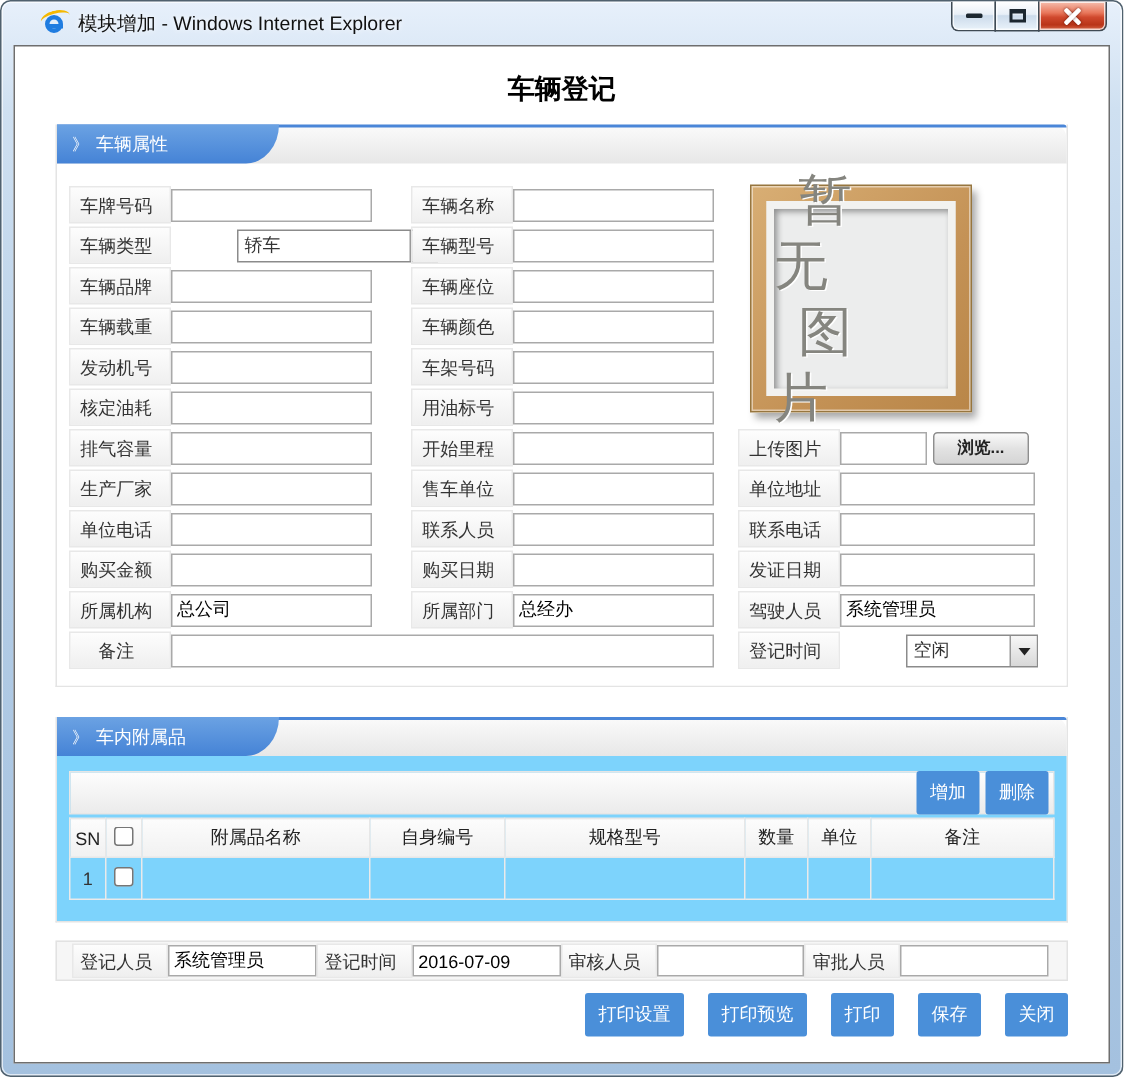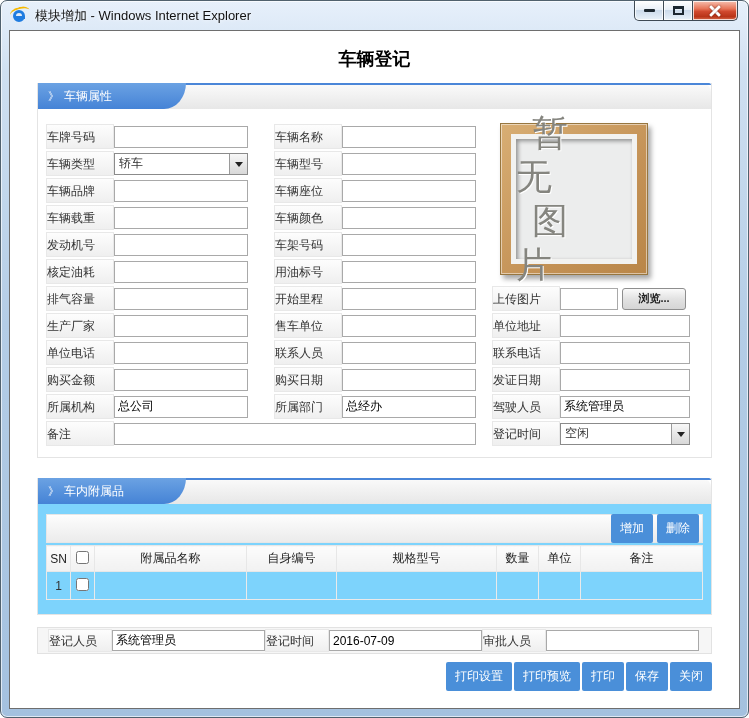--- a/index.html
+++ b/index.html
@@ -17,21 +17,21 @@
   
   .window {
     width: 749px; height: 718px; position: relative;
     border-radius: 7px;
     border: 1px solid #50616e;
     background: linear-gradient(180deg,#e7f0fb 0%,#cfe0f1 10%,#b4cde6 45%,#a4c1df 100%);
     box-shadow: inset 0 0 0 1px rgba(255,255,255,.65);
   }
   .titlebar {
     height: 29px; display: flex; align-items: center;
-    padding-left: 10px; color: #111; font-size: 13px;
+    padding-left: 27px; color: #111; font-size: 13px;
     text-shadow: 0 0 4px #fff;
   }
   .ie-icon { position: relative; width: 18px; height: 17px; margin-right: 6px; flex: 0 0 auto; }
   .ie-ring { position: absolute; left: 2px; top: 3px; width: 12px; height: 12px;
     border: 3px solid #1f7ce0; border-radius: 50%; }
   .ie-bar { position: absolute; left: 3px; top: 9px; width: 11px; height: 3px; background: #1f7ce0; }
   .ie-swoosh { position: absolute; left: -1px; top: 0px; width: 20px; height: 11px;
     border-top: 2px solid #f5b800; border-radius: 50%; transform: rotate(-14deg); }
   .controls { position: absolute; top: 0; right: 10px; display: flex; z-index: 9; }
   .wc {
@@ -81,31 +81,31 @@
   .form-grid {
     display: grid;
     grid-template-columns: 68px 134px 26px 68px 134px;
     grid-auto-rows: 27px;
     align-items: center;
   }
   .fl {
     height: 25px; line-height: 25px; width: 100%;
     background: linear-gradient(180deg,#fdfdfd,#efefef);
     border: 1px solid #e8e8e8;
-    text-align: left; padding-right: 5px; color: #333;
+    text-align: center; padding-right: 5px; color: #333;
     white-space: nowrap; overflow: hidden;
   }
   input[type=text] {
     height: 22px; border: 1px solid #a9a9a9; background: #fff;
     font-size: 12px; font-family: inherit; padding: 0 3px; width: 100%;
   }
   .remark-input { grid-column: 2 / 6; }
   .sel {
     display: flex; height: 22px; width: 100%; border: 1px solid #8b8b8b;
-    background: #fff; align-items: center; cursor: default;
+    background: #fff; align-items: center; cursor: default; margin-left: 44px;
   }
   .sel .sel-txt { flex: 1; padding-left: 4px; }
   .sel .sel-btn {
     width: 18px; height: 100%; border-left: 1px solid #9a9a9a;
     background: linear-gradient(#f7f7f7,#d8d8d8);
     display: flex; align-items: center; justify-content: center;
   }
   .i-down { width: 0; height: 0; border: 4px solid transparent; border-top: 5px solid #222; margin-top: 5px; }
   .right-col { width: 200px; margin-left: 16px; }
   .photo-box { height: 162px; padding-left: 8px; }
@@ -159,21 +159,21 @@
   .footer-band {
     margin-top: 12px; height: 27px;
     border: 1px solid #e2e2e2; background: #f6f6f6;
     display: flex; align-items: center; justify-content: space-between;
     padding: 0 12px 0 10px;
   }
   .fgroup { display: flex; align-items: center; }
   .fgroup .fl { width: 64px; flex: 0 0 auto; height: 23px; line-height: 23px; }
   .fgroup input { height: 21px; }
   .w72 { width: 72px; } .w76 { width: 76px; }
-  .actions { display: flex; justify-content: flex-end; gap: 2px; margin-top: 8px; }
+  .actions { display: flex; justify-content: flex-end; gap: 16px; margin-top: 8px; }
 </style>
 </head>
 <body>
 
 <div class="window">
 
   <div class="titlebar">
     <span class="ie-icon">
       <span class="ie-swoosh"></span>
       <span class="ie-ring"></span>
@@ -382,20 +382,24 @@
       <div class="footer-band">
         <div class="fgroup">
           <span class="fl">登记人员</span>
           <input type="text" class="w72" value="系统管理员" style="">
         </div>
         <div class="fgroup">
           <span class="fl">登记时间</span>
           <input type="text" class="w76" value="2016-07-09" style="">
         </div>
         <div class="fgroup">
+          <span class="fl">审核人员</span>
+          <input type="text" class="w76" value="" style="">
+        </div>
+        <div class="fgroup">
           <span class="fl">审批人员</span>
           <input type="text" class="w72" value="" style="">
         </div>
       </div>
 
       <div class="actions">
         <button class="btn-blue">打印设置</button>
         <button class="btn-blue">打印预览</button>
         <button class="btn-blue">打印</button>
         <button class="btn-blue">保存</button>

